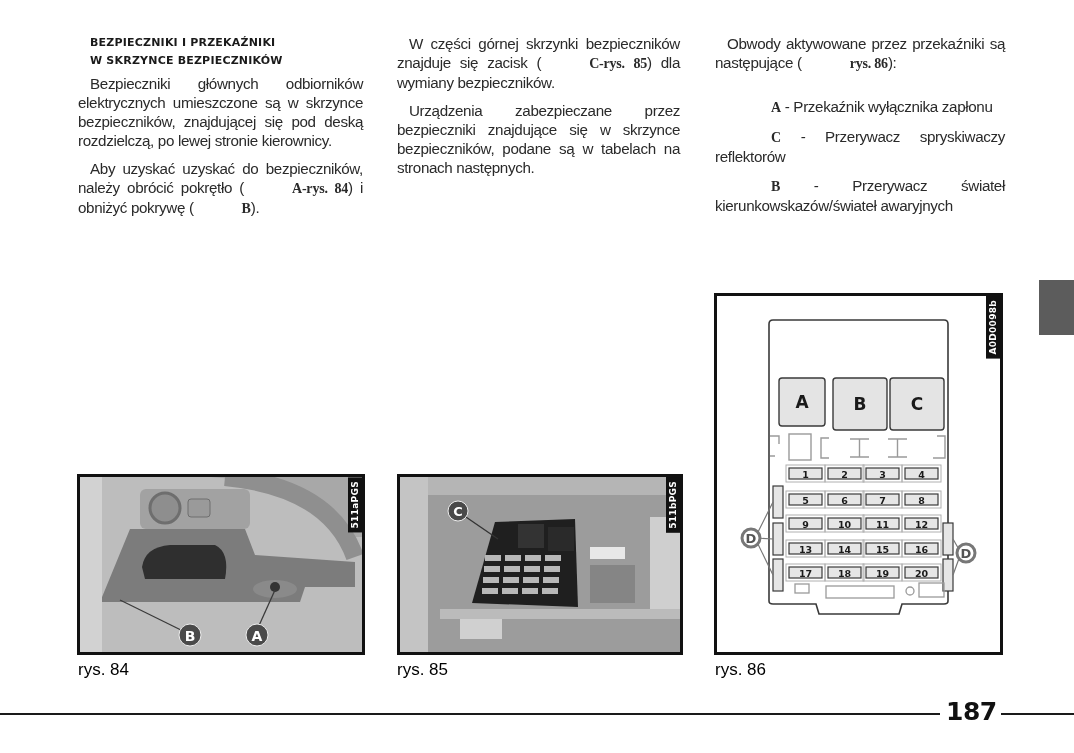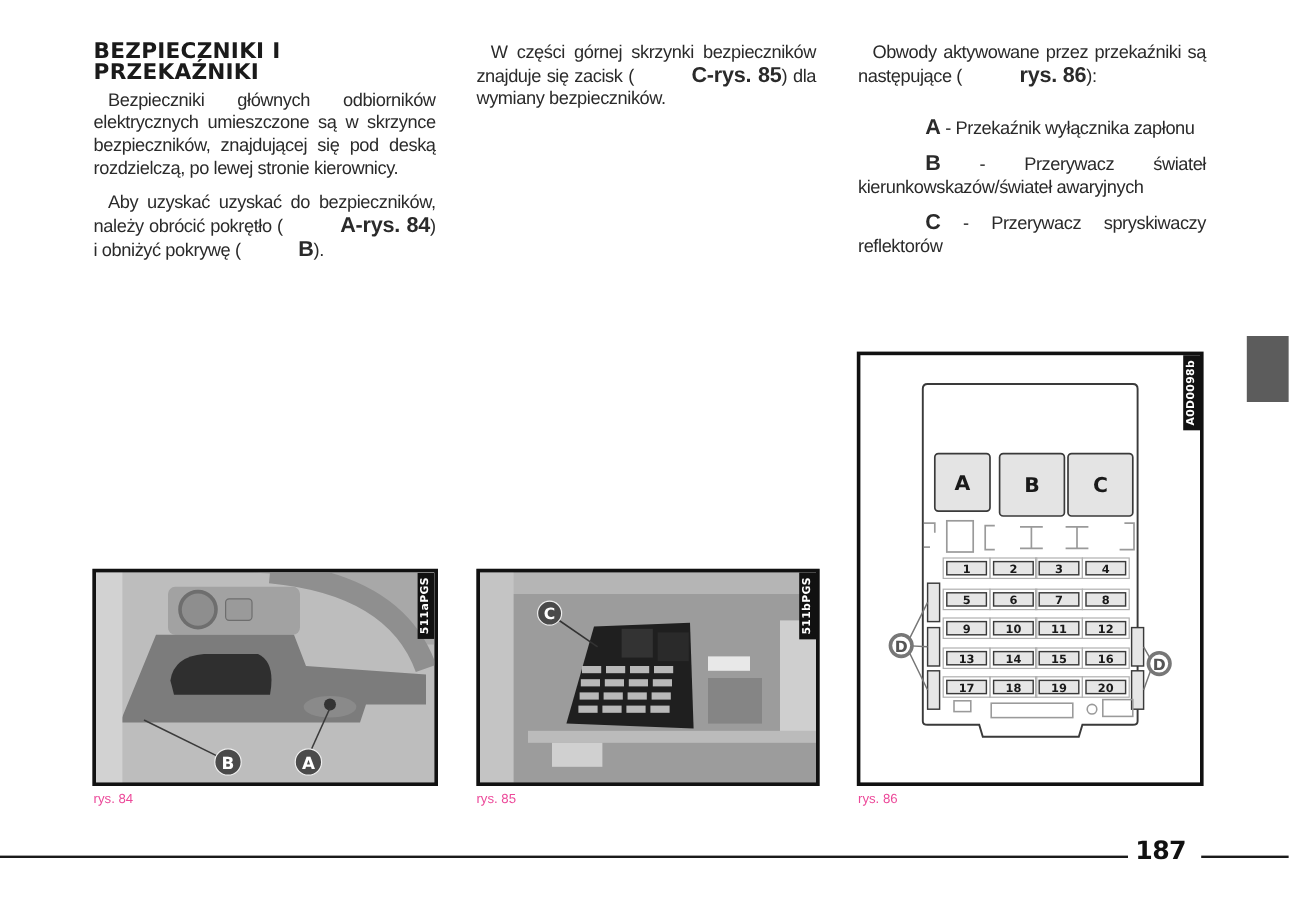--- a/index.html
+++ b/index.html
@@ -7,70 +7,72 @@
     width: 1074px; height: 753px; position: relative; overflow: hidden;
     background: #ffffff; color: #2a2a2a;
     font-family: "Liberation Sans Narrow", "Liberation Sans", sans-serif;
   }
   .col { position: absolute; top: 34px; font-size: 15.2px; line-height: 19px; letter-spacing: -0.35px; }
   .col p { margin: 0 0 9px 0; text-indent: 12px; text-align: justify; }
   .col1 { left: 78px; width: 285px; }
   .col2 { left: 397px; width: 283px; }
   .col3 { left: 715px; width: 290px; }
   h1.title {
-    margin: 0 0 4px 0; font-family: "DejaVu Sans", sans-serif; font-weight: bold;
-    font-size: 18px; line-height: 18px; letter-spacing: 0.2px; color: #1a1a1a; text-indent: 0;
+    margin: 0 0 4px 12px; font-family: "DejaVu Sans", sans-serif; font-weight: bold;
+    font-size: 11px; line-height: 18px; letter-spacing: 0.2px; color: #1a1a1a; text-indent: 0;
   }
-  b { font-family: Liberation Sans, sans-serif; font-weight: bold; font-size: 18px; letter-spacing: -0.2px; padding-left: 48px; }
+  b { font-family: Liberation Serif, serif; font-weight: bold; font-size: 14px; letter-spacing: -0.2px; padding-left: 48px; }
   .item { text-indent: 8px !important; text-align: center; margin-bottom: 10px !important; }
 
   .fig { position: absolute; border: 3px solid #111; box-sizing: border-box; overflow: hidden; }
   .fig84 { left: 77px; top: 474px; width: 288px; height: 181px; background: #b9b9b9; }
   .fig85 { left: 397px; top: 474px; width: 286px; height: 181px; background: #9a9a9a; }
   .fig86 { left: 714px; top: 293px; width: 289px; height: 362px; background: #fff; }
   .fig svg { display: block; }
   .code {
     position: absolute; right: 0; top: 0; background: #111; color: #fff;
     font-family: "DejaVu Sans", sans-serif; font-weight: bold; font-size: 9px;
     writing-mode: vertical-rl; transform: rotate(180deg); padding: 4px 2px; letter-spacing: 0.3px;
   }
-  .caption { position: absolute; font-size: 11px; color: #ec4899; top: 660px; }
+  .caption { position: absolute; font-size: 17px; color: #000000; top: 660px; }
   .cap84 { left: 78px; } .cap85 { left: 397px; text-align: center; } .cap86 { left: 715px; }
 
   .rule { position: absolute; top: 713px; height: 2px; background: #1a1a1a; }
   .rule-left { left: 0; width: 940px; }
   .rule-right { left: 1001px; width: 73px; }
   .pagenum {
     position: absolute; left: 946px; top: 697px; font-family: "DejaVu Sans", sans-serif;
-    font-weight: bold; font-size: 21px; color: #111; letter-spacing: -0.5px;
+    font-weight: bold; font-size: 25px; color: #111; letter-spacing: -0.5px;
   }
   .thumbtab { position: absolute; left: 1039px; top: 280px; width: 35px; height: 55px; background: #5c5c5c; }
 
   .relay-label, .fuse-label, .d-label { font-family: "DejaVu Sans", sans-serif; font-weight: bold; }
 </style>
 </head>
 <body>
 
 <div class="col col1">
   <h1 class="title">
     <span>BEZPIECZNIKI I PRZEKAŹNIKI</span><br>
+    <span>W SKRZYNCE BEZPIECZNIKÓW</span>
   </h1>
   <p>Bezpieczniki głównych odbiorników elektrycznych umieszczone są w skrzynce bezpieczników, znajdującej się pod deską rozdzielczą, po lewej stronie kierownicy.</p>
   <p><span>Aby uzyskać uzyskać do bezpieczników, należy obrócić pokrętło (</span><b>A-rys. 84</b><span>) i obniżyć pokrywę (</span><b>B</b><span>).</span></p>
 </div>
 
 <div class="col col2">
   <p><span>W części górnej skrzynki bezpieczników znajduje się zacisk (</span><b>C-rys. 85</b><span>) dla wymiany bezpieczników.</span></p>
+  <p>Urządzenia zabezpieczane przez bezpieczniki znajdujące się w skrzynce bezpieczników, podane są w tabelach na stronach następnych.</p>
 </div>
 
 <div class="col col3">
   <p style="margin-bottom:24px"><span>Obwody aktywowane przez przekaźniki są następujące (</span><b>rys. 86</b><span>):</span></p>
   <p class="item"><b>A</b><span> - Przekaźnik wyłącznika zapłonu</span></p>
+  <p class="item"><b>C</b><span> - Przerywacz spryskiwaczy reflektorów</span></p>
   <p class="item" style="text-align:justify !important"><b>B</b><span> - Przerywacz świateł kierunkowskazów/świateł awaryjnych</span></p>
-  <p class="item"><b>C</b><span> - Przerywacz spryskiwaczy reflektorów</span></p>
 </div>
 
 <div class="thumbtab"></div>
 
 <div class="fig fig84">
   <svg width="282" height="175" viewBox="0 0 282 175">
     <rect x="0" y="0" width="282" height="175" fill="#bdbdbd"></rect>
     <path d="M130 0 Q 220 5 270 60 L282 60 L282 0 Z" fill="#a8a8a8"></path>
     <path d="M145 0 Q 250 10 275 80" stroke="#8f8f8f" stroke-width="18" fill="none"></path>
     <rect x="60" y="12" width="110" height="40" rx="6" fill="#a2a2a2"></rect>

